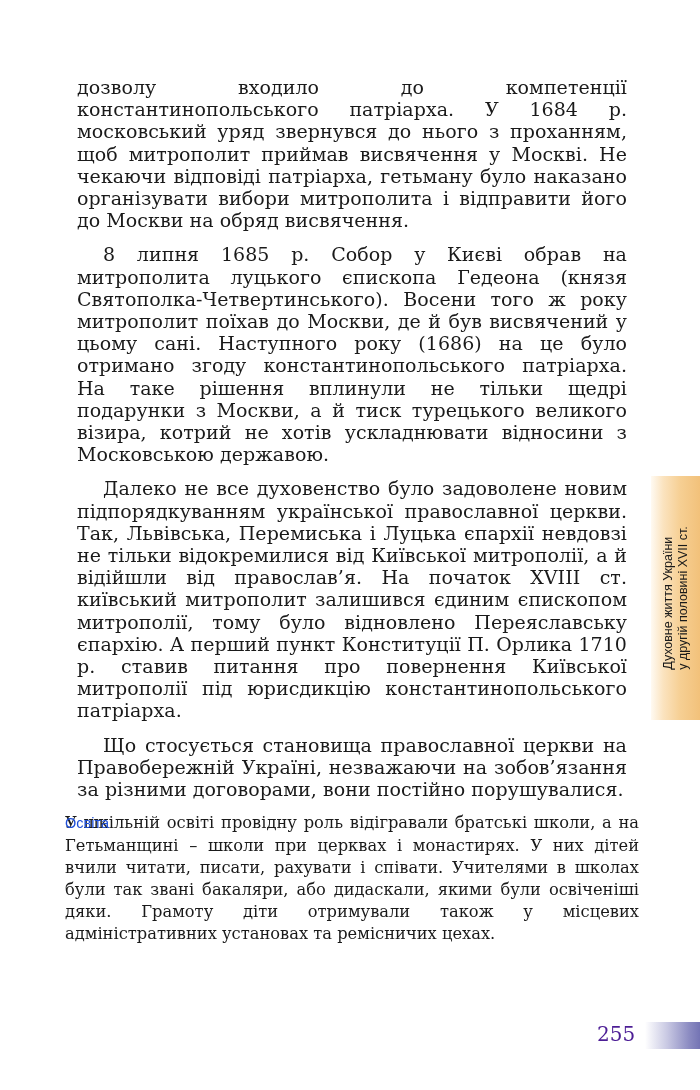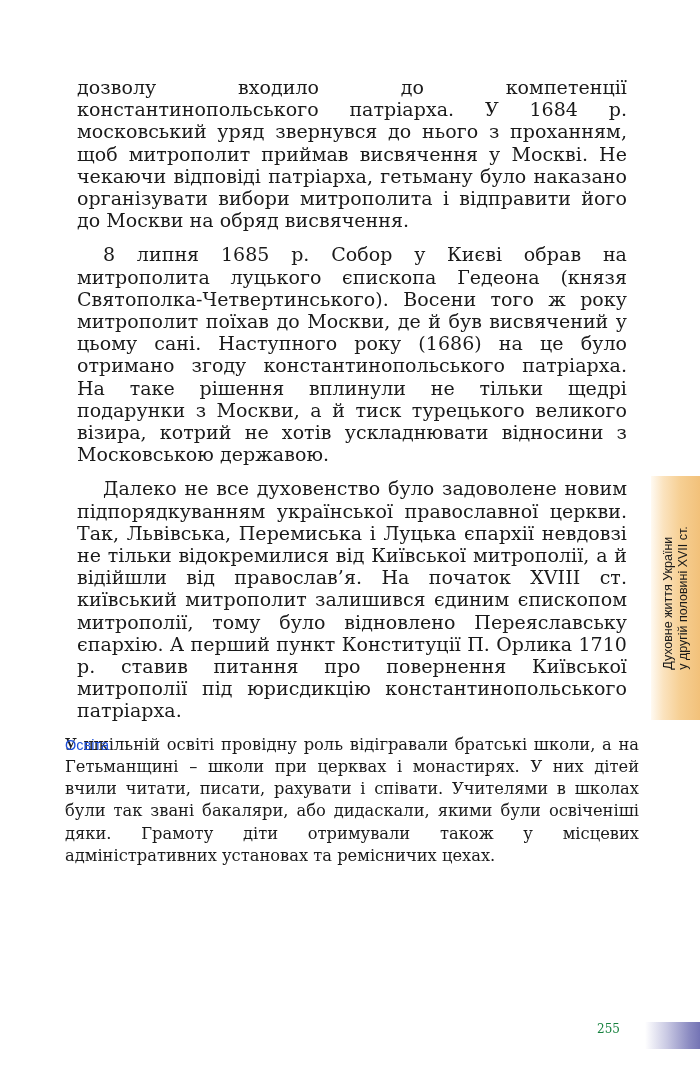--- a/index.html
+++ b/index.html
@@ -73,39 +73,40 @@
       font-size: 12.5px;
       line-height: 15px;
       color: #1a1a1a;
       text-align: left;
     }
     .page-number {
       position: absolute;
       left: 597px;
       top: 1022px;
       font-family: "DejaVu Serif", "Liberation Serif", serif;
-      font-size: 12px;
-      color: #15803d;
+      font-size: 20px;
+      color: #4c1d95;
     }
     .page-bar {
       position: absolute;
       left: 645px;
       top: 1022px;
       width: 55px;
       height: 27px;
       background: linear-gradient(to right, #ffffff 0%, #c9c9e3 40%, #8c8cc2 80%, #7474b4 100%);
     }
   </style>
 </head>
 <body>
 
 <div class="page">
   <p class="para">дозволу входило до компетенції константинопольського патріарха. У 1684 р. московський уряд звернувся до нього з проханням, щоб митрополит приймав висвячення у Москві. Не чекаючи відповіді патріарха, гетьману було наказано організувати вибори митрополита і відправити його до Москви на обряд висвячення.</p>
   <p class="para indent">8 липня 1685 р. Собор у Києві обрав на митрополита луцького єпископа Гедеона (князя Святополка-Четвертинського). Восени того ж року митрополит поїхав до Москви, де й був висвячений у цьому сані. Наступного року (1686) на це було отримано згоду константинопольського патріарха. На таке рішення вплинули не тільки щедрі подарунки з Москви, а й тиск турецького великого візира, котрий не хотів ускладнювати відносини з Московською державою.</p>
   <p class="para indent">Далеко не все духовенство було задоволене новим підпорядкуванням української православної церкви. Так, Львівська, Перемиська і Луцька єпархії невдовзі не тільки відокремилися від Київської митрополії, а й відійшли від православ’я. На початок XVIII ст. київський митрополит залишився єдиним єпископом митрополії, тому було відновлено Переяславську єпархію. А перший пункт Конституції П. Орлика 1710 р. ставив питання про повернення Київської митрополії під юрисдикцію константинопольського патріарха.</p>
+  <p class="para indent">Що стосується становища православної церкви на Правобережній Україні, незважаючи на зобов’язання за різними договорами, вони постійно порушувалися.</p>
 
   <div class="section">
     <span class="margin-note">Освіта</span>
     <p class="section-lead">
       <span>У шкільній освіті провідну роль відігравали братські школи, а на Гетьманщині – школи при церквах і монастирях. У них дітей вчили читати, писати, рахувати і співати. Учителями в школах були так звані бакаляри, або дидаскали, якими були освіченіші дяки. Грамоту діти отримували також у місцевих адміністративних установах та ремісничих цехах.</span>
     </p>
   </div>
 </div>
 
 <div class="side-tab">

